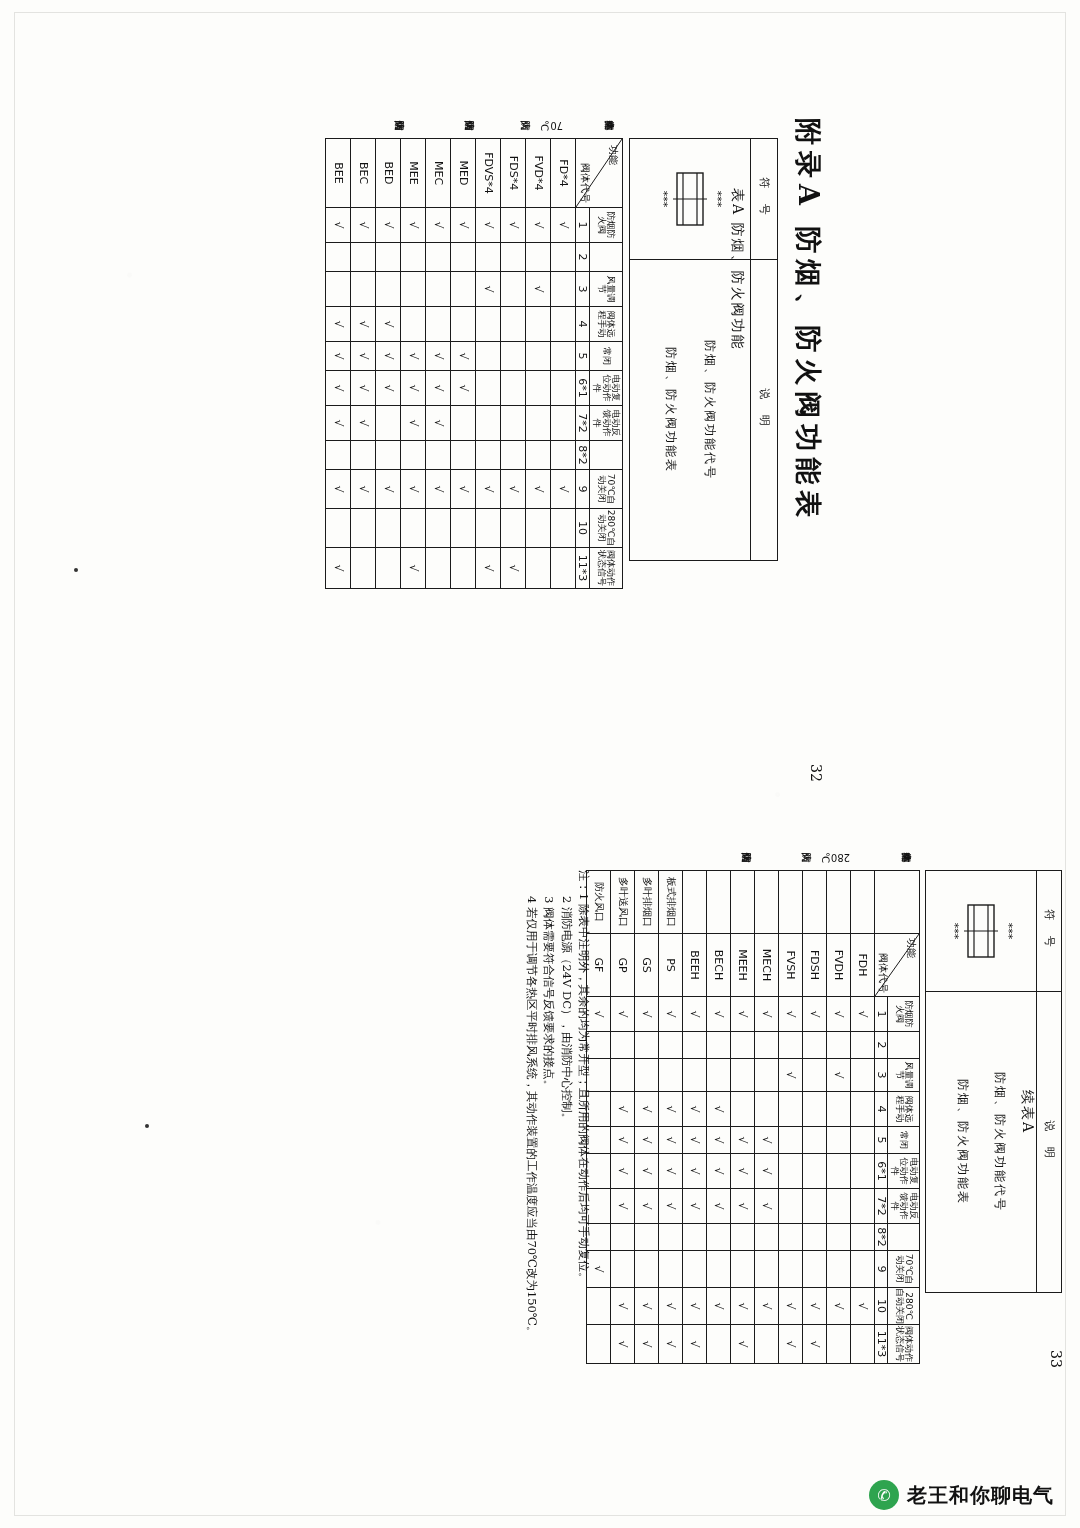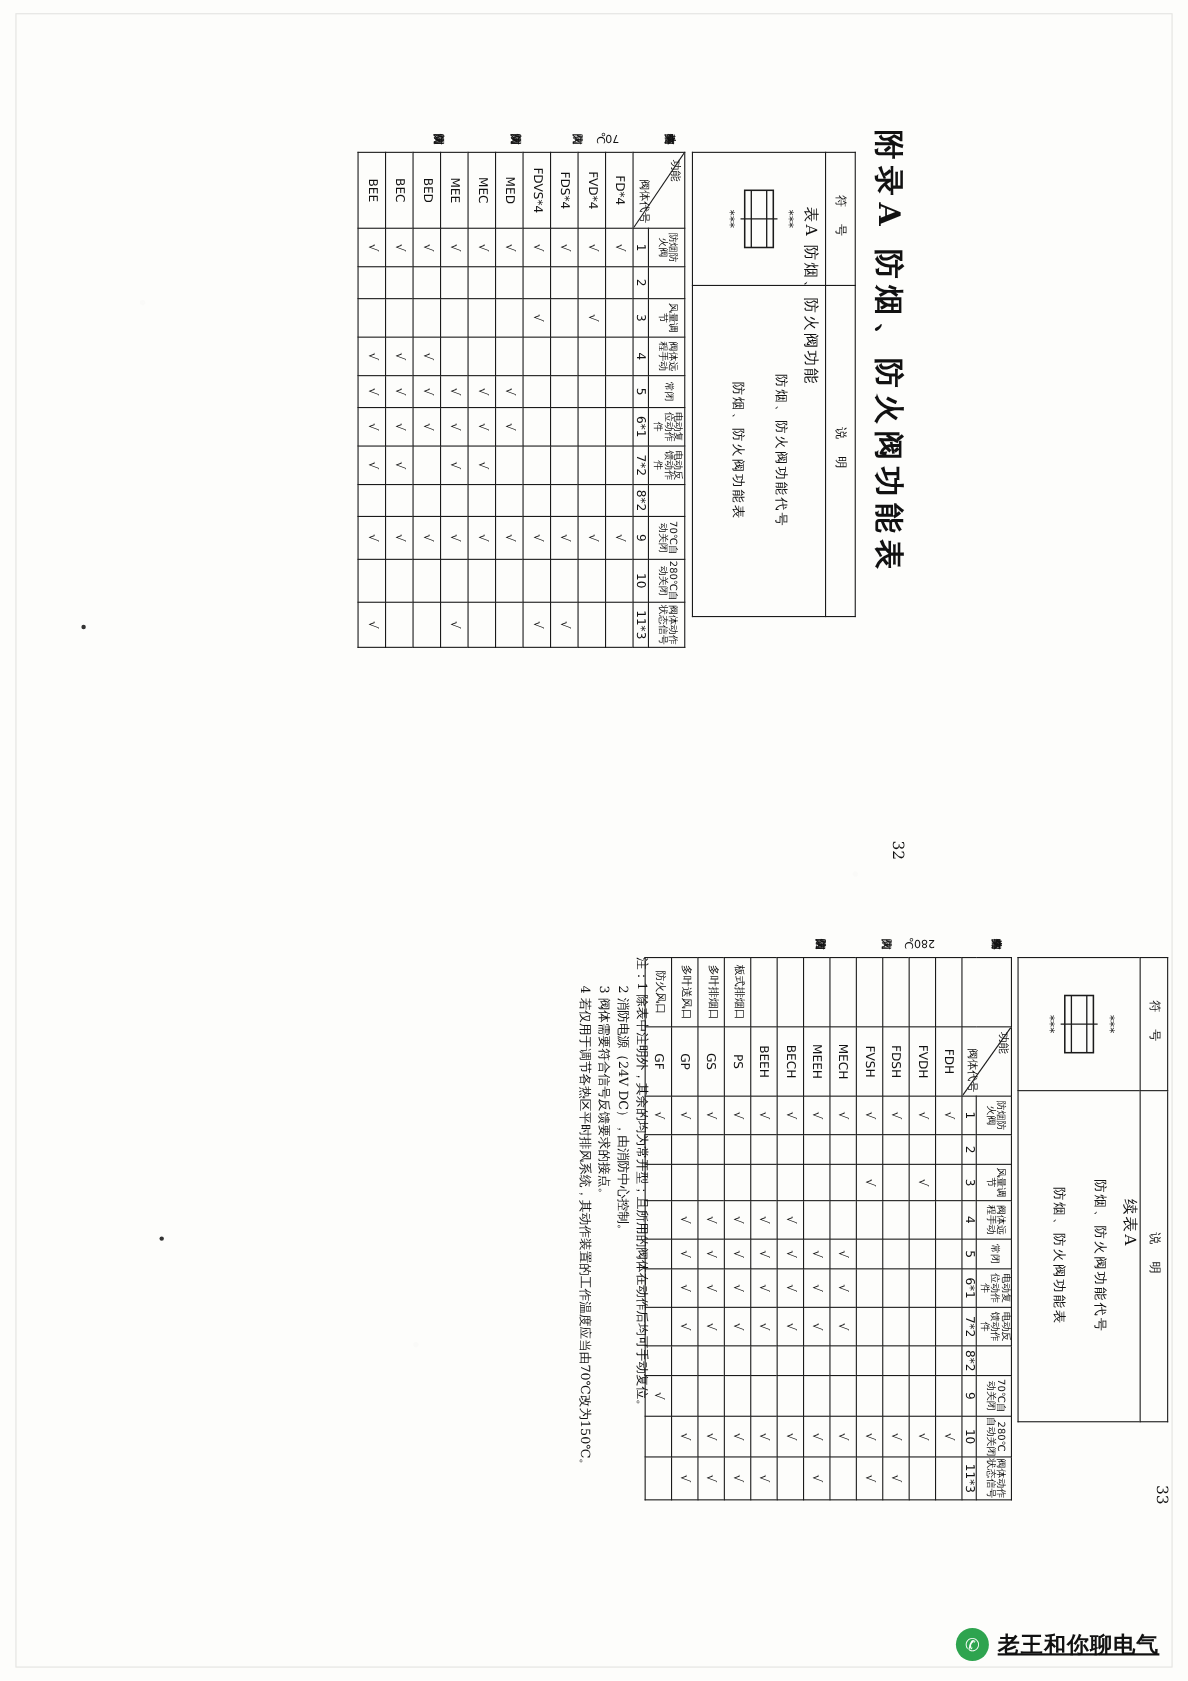--- a/index.html
+++ b/index.html
@@ -99,21 +99,20 @@
   .badge-circle{
     width:30px;height:30px;border-radius:50%;
     background:#2ea44f;
     display:flex;align-items:center;justify-content:center;
     color:#fff;font-size:16px;
   }
   .badge-text{
     font-size:20px;font-weight:bold;color:#111;
     font-family:"DejaVu Serif","Liberation Serif",serif;
     letter-spacing:1px;
-    text-decoration:underline;
   }
   .dot{
     position:absolute;width:4px;height:4px;background:#333;border-radius:50%;
   }
 </style>
 </head>
 <body>
 
 <div class="page">
   <div class="scan-frame"></div>

